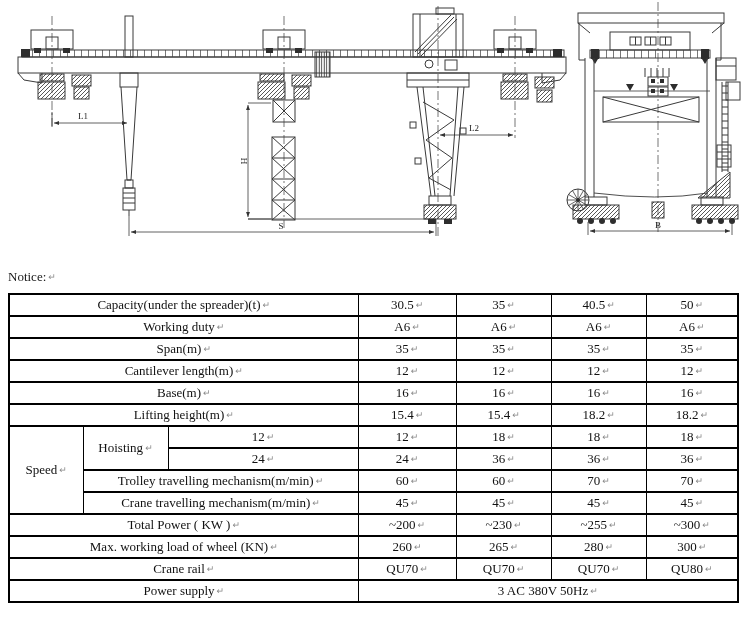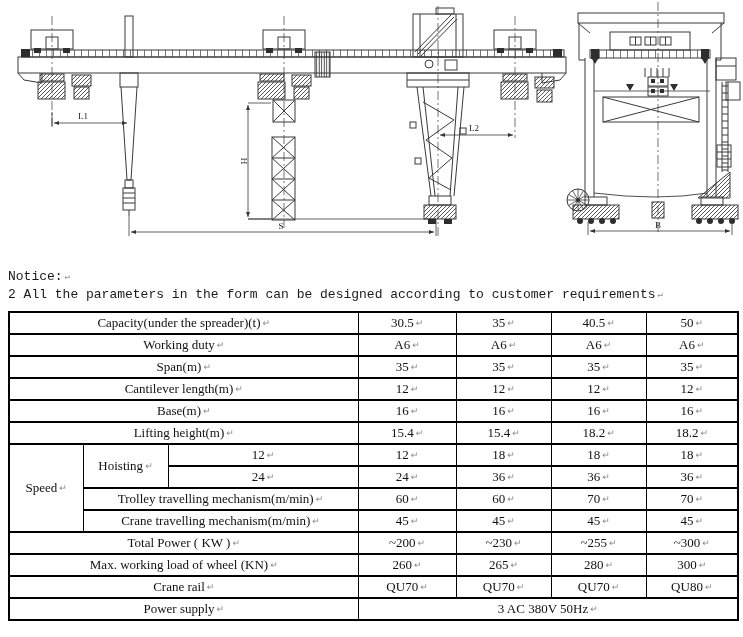--- a/index.html
+++ b/index.html
@@ -1,20 +1,20 @@
 <!DOCTYPE html>
 <html><head>
 <meta charset="utf-8">
 <style>
   html,body{margin:0;padding:0;background:#fff;}
   body{width:743px;height:637px;overflow:hidden;font-family:"Liberation Serif",serif;color:#111;}
   .page{padding:0 6px 0 8px;}
   svg{display:block;}
   svg text{font:9px "Liberation Serif",serif;fill:#222;stroke:none;}
-  .notice{font-size:13px;line-height:17px;margin:16px 0 7px 0;color:#1a1a1a;font-family:Liberation Mono, monospace;}
+  .notice{font-size:13px;line-height:17px;margin:16px 0 7px 0;color:#1a1a1a;}
   .rm{font-size:9px;color:#8a8a8a;margin-left:2px;vertical-align:1px;}
   table.spec{border-collapse:collapse;width:729px;table-layout:fixed;border:2px solid #000;}
   table.spec td{
     border-left:1px solid #000;border-right:1px solid #000;
     border-top:2px solid #000;border-bottom:2px solid #000;
     text-align:center;vertical-align:middle;
     font-size:13px;height:20px;padding:0 2px;
     white-space:nowrap;overflow:hidden;
   }
 </style>
@@ -254,21 +254,20 @@
       <g>
         <path d="M580,222 V235 M724,222 V235" stroke-width="0.8"></path>
         <line x1="582" y1="231" x2="722" y2="231" stroke-width="0.8" marker-start="url(#arr)" marker-end="url(#arr)"></line>
         <text x="650" y="228" text-anchor="middle">B</text>
       </g>
     </g>
   </svg>
 
   <div class="notice">
     <div>Notice:<span class="rm">↵</span></div>
-    <div>2 All the parameters in the form can be designed according to customer requirements<span class="rm">↵</span></div>
   </div>
 
   <table class="spec">
     <colgroup>
       <col style="width:74px">
         <col style="width:85px">
         <col style="width:190px">
       <col style="width:98px">
         <col style="width:95px">
         <col style="width:95px">

